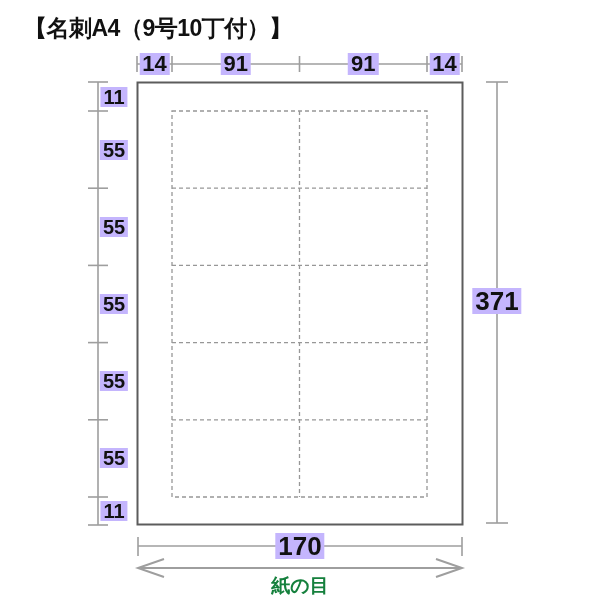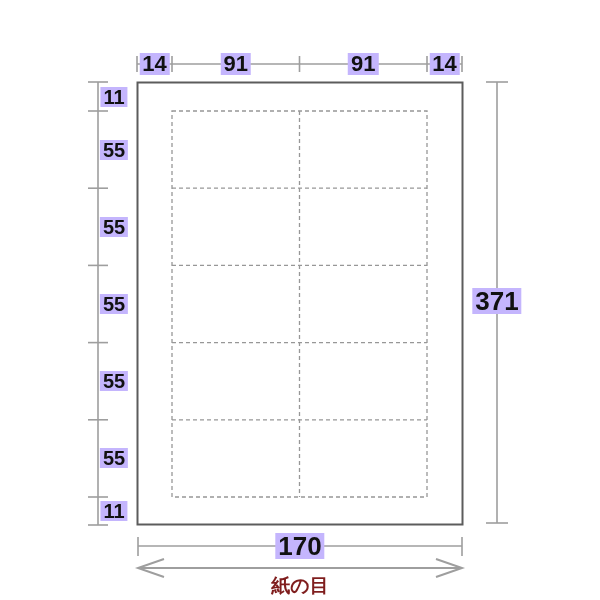--- a/index.html
+++ b/index.html
@@ -17,21 +17,21 @@
   .dim-label{
     position:absolute;transform:translate(-50%,-50%);
     font-weight:bold;color:#111;background:#c4b5fd;
     padding:0 3px;white-space:nowrap;line-height:1;
   }
   .dim-top{font-size:22px;}
   .dim-left{font-size:20px;margin-left:18px;}
   .dim-big{font-size:26px;}
   .grain-label{
     position:absolute;transform:translate(-50%,-50%);
-    font-size:19px;font-weight:bold;color:#7f1d1d;background:#fff;
+    font-size:19px;font-weight:bold;color:#15803d;background:#fff;
     padding:0 6px;white-space:nowrap;line-height:1;
   }
 </style>
 </head>
 <body>
 
 <div id="stage">
 
   <svg id="linework" viewBox="0 0 600 600" xmlns="http://www.w3.org/2000/svg">
 
@@ -81,20 +81,21 @@
       <line x1="462" y1="537" x2="462" y2="556"></line>
     </g>
 
     <g stroke="#9e9e9e" stroke-width="2" fill="none">
       <line x1="141" y1="568" x2="459" y2="568"></line>
       <polyline points="164,559 138,568 164,577"></polyline>
       <polyline points="436,559 462,568 436,577"></polyline>
     </g>
   </svg>
 
+  <div class="title">【名刺A4（9号10丁付）】</div>
 
   <span class="dim-label dim-top" style="left:154.5px;top:64px;">14</span>
   <span class="dim-label dim-top" style="left:235.8px;top:64px;">91</span>
   <span class="dim-label dim-top" style="left:363.2px;top:64px;">91</span>
   <span class="dim-label dim-top" style="left:444.5px;top:64px;">14</span>
 
   <span class="dim-label dim-left" style="left:96px;top:96.5px;">11</span>
   <span class="dim-label dim-left" style="left:96px;top:149.6px;">55</span>
   <span class="dim-label dim-left" style="left:96px;top:226.8px;">55</span>
   <span class="dim-label dim-left" style="left:96px;top:304px;">55</span>

